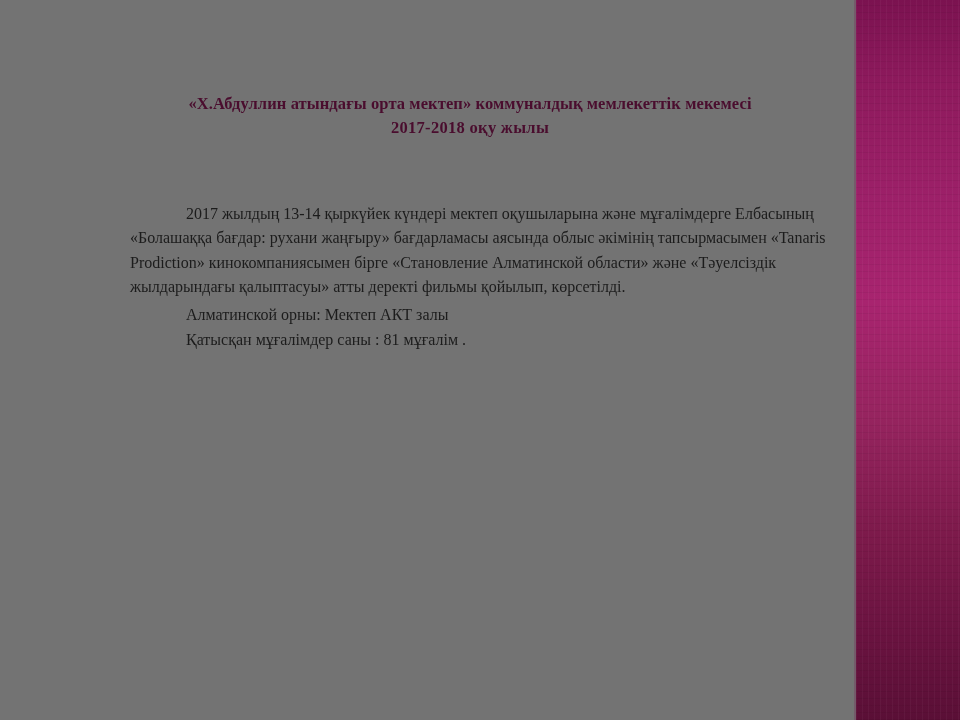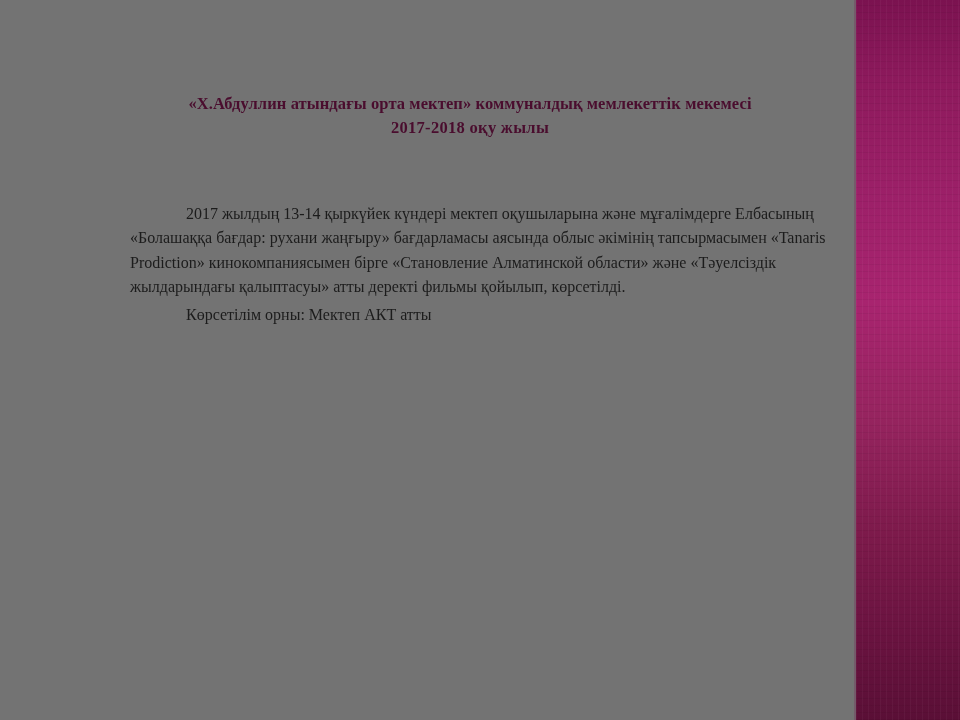--- a/index.html
+++ b/index.html
@@ -108,16 +108,17 @@
   <div class="band-edge"></div>
 
   <div class="title-block">
     <span class="title-line l1">«Х.Абдуллин атындағы орта мектеп» коммуналдық мемлекеттік мекемесі</span>
     <span class="title-line l3">2017-2018 оқу жылы</span>
   </div>
 
   <div class="body-block">
     <p class="para first">2017 жылдың 13-14 қыркүйек күндері  мектеп  оқушыларына  және мұғалімдерге Елбасының «Болашаққа бағдар: рухани жаңғыру» бағдарламасы аясында облыс әкімінің тапсырмасымен «Tanaris  Prodiction» кинокомпаниясымен бірге «Становление Алматинской области» және «Тәуелсіздік жылдарындағы қалыптасуы» атты деректі фильмы қойылып, көрсетілді.</p>
     <div class="gap-small"></div>
-    <p class="indented">Көрсетілім орны: Мектеп АКТ атты</p>
+    <p class="indented">Алматинской орны: Мектеп АКТ залы</p>
+    <p class="indented">Қатысқан мұғалімдер саны :  81  мұғалім .</p>
   </div>
 
 </div>
 
 </body></html>

